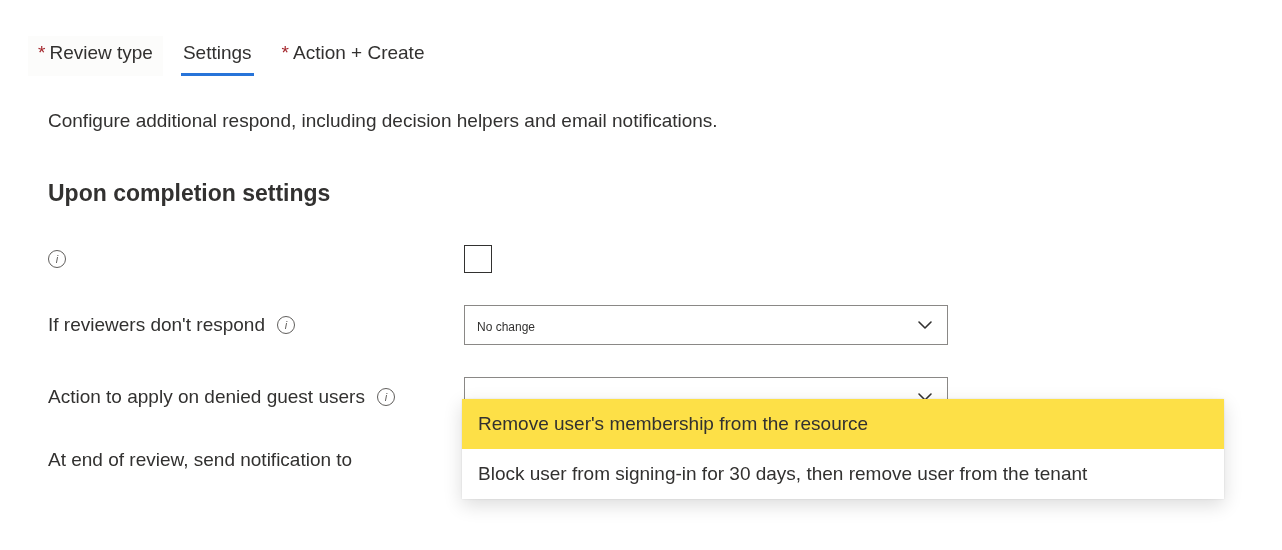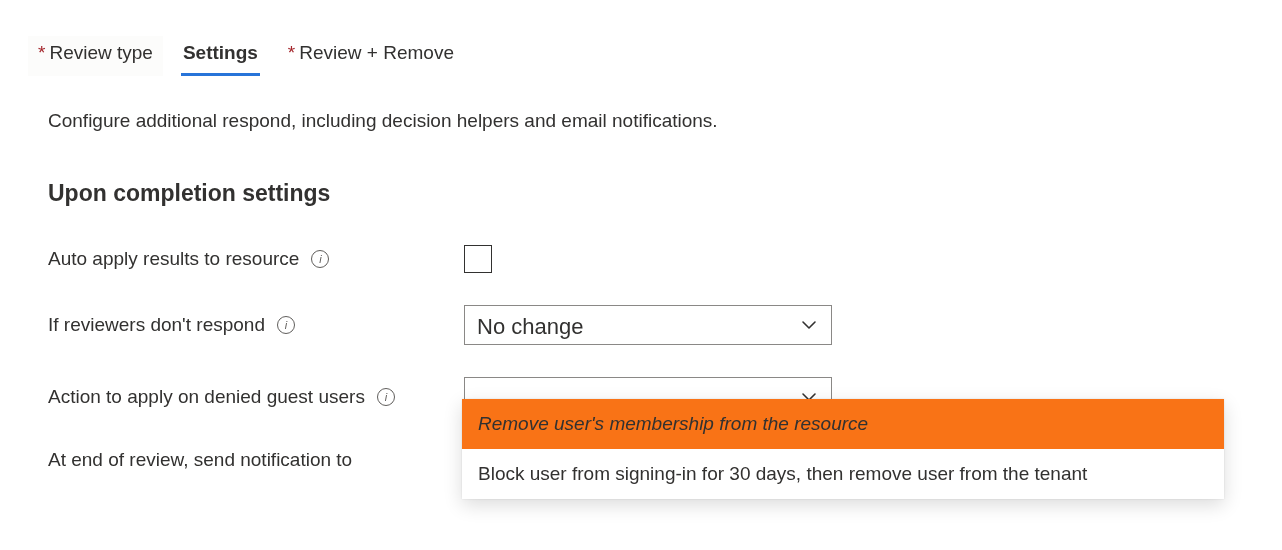--- a/index.html
+++ b/index.html
@@ -16,21 +16,21 @@
       gap: 10px;
       margin-bottom: 34px;
     }
     .tab {
       position: relative;
       font-size: 19px;
       padding: 6px 10px 12px 10px;
       cursor: pointer;
       color: #323130;
     }
-    .tab.active { font-weight: 700; }
+    .tab.active { font-weight: 400; }
     .tab.active::after {
       content: "";
       position: absolute;
       left: 8px; right: 8px; bottom: 0;
       height: 3px;
       background: #2774d9;
     }
     .asterisk { color: #a4262c; margin-right: 4px; }
     .tab.faded { background: #fcfcfb; }
     .description { font-size: 19px; margin: 0 0 48px 20px; }
@@ -60,25 +60,25 @@
       line-height: 1;
     }
     .checkbox-box {
       width: 28px; height: 28px;
       border: 1px solid #323130;
       background: #fff;
       display: inline-block;
     }
     .select {
       position: relative;
-      width: 368px;
+      width: 484px;
       height: 40px;
       border: 1px solid #8a8886;
       padding: 4px 40px 0 12px;
-      font-size: 22px;
+      font-size: 12px;
       display: flex; align-items: center;
       background: #fff;
       cursor: pointer;
       white-space: nowrap; overflow: hidden;
     }
     .select .chevron {
       position: absolute;
       right: 12px; top: 50%; transform: translateY(-50%);
       width: 20px; height: 20px;
       pointer-events: none;
@@ -96,48 +96,46 @@
       background: #fff;
       box-shadow: 0 6px 18px rgba(0,0,0,0.14), 0 0 2px rgba(0,0,0,0.1);
       z-index: 10;
     }
     .option {
       font-size: 19px;
       padding: 14px 16px;
       cursor: pointer;
     }
     .option.selected {
-      background: #f97316;
-      font-style: italic;
+      background: #fde047;
     }
   </style>
 </head>
 <body>
 
 <div class="tabs">
   <div class="tab faded">
     <span class="asterisk">*</span><span>Review type</span>
   </div>
   <div class="tab active">
     <span>Settings</span>
   </div>
   <div class="tab">
-    <span class="asterisk">*</span><span>Review + Remove</span>
+    <span class="asterisk">*</span><span>Action + Create</span>
   </div>
 </div>
 
 <p class="description">Configure additional respond, including decision helpers and email notifications.</p>
 
 <h2 class="section-heading">Upon completion settings</h2>
 
 <div class="form-wrap">
 
   <div class="row">
     <div class="label-cell">
-      <span>Auto apply results to resource</span>
       <span class="info-icon">i</span>
     </div>
     <span class="checkbox-box"></span>
   </div>
 
   <div class="row">
     <div class="label-cell">
       <span>If reviewers don't respond</span>
       <span class="info-icon">i</span>
     </div>

